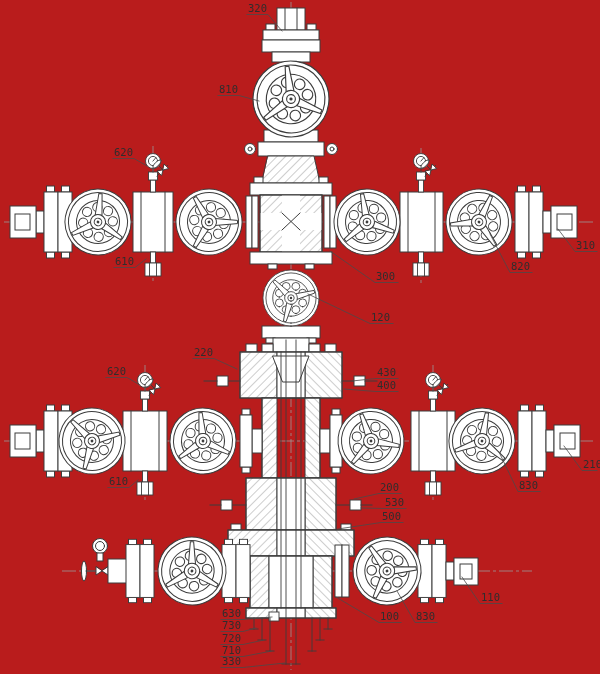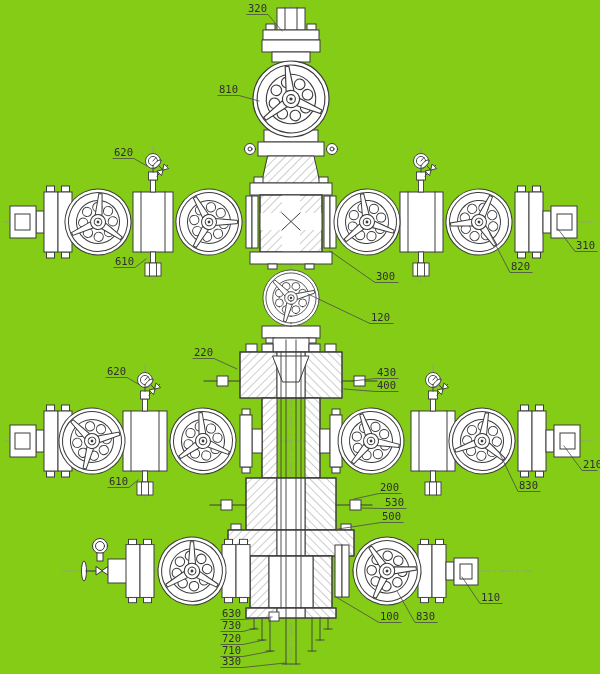--- a/index.html
+++ b/index.html
@@ -1,16 +1,16 @@
 <!DOCTYPE html>
 <html><head>
 <meta charset="utf-8">
 <style>
   html,body{margin:0;padding:0;background:#f2f2f0;}
-  .stage{width:600px;height:674px;background:#84cc16;position:relative;overflow:hidden;
+  .stage{width:600px;height:674px;background:#b91c1c;position:relative;overflow:hidden;
          font-family:"DejaVu Sans Mono", monospace;}
   svg{display:block;}
   text.lbl{font:10.5px "DejaVu Sans Mono", monospace; fill:#2e2e2e;}
   polyline.lbl{stroke:#4a4a4a;fill:none;stroke-width:0.8;}
 </style>
 </head>
 <body>
 
 <div class="stage">
 <svg width="600" height="674" viewBox="0 0 600 674">

